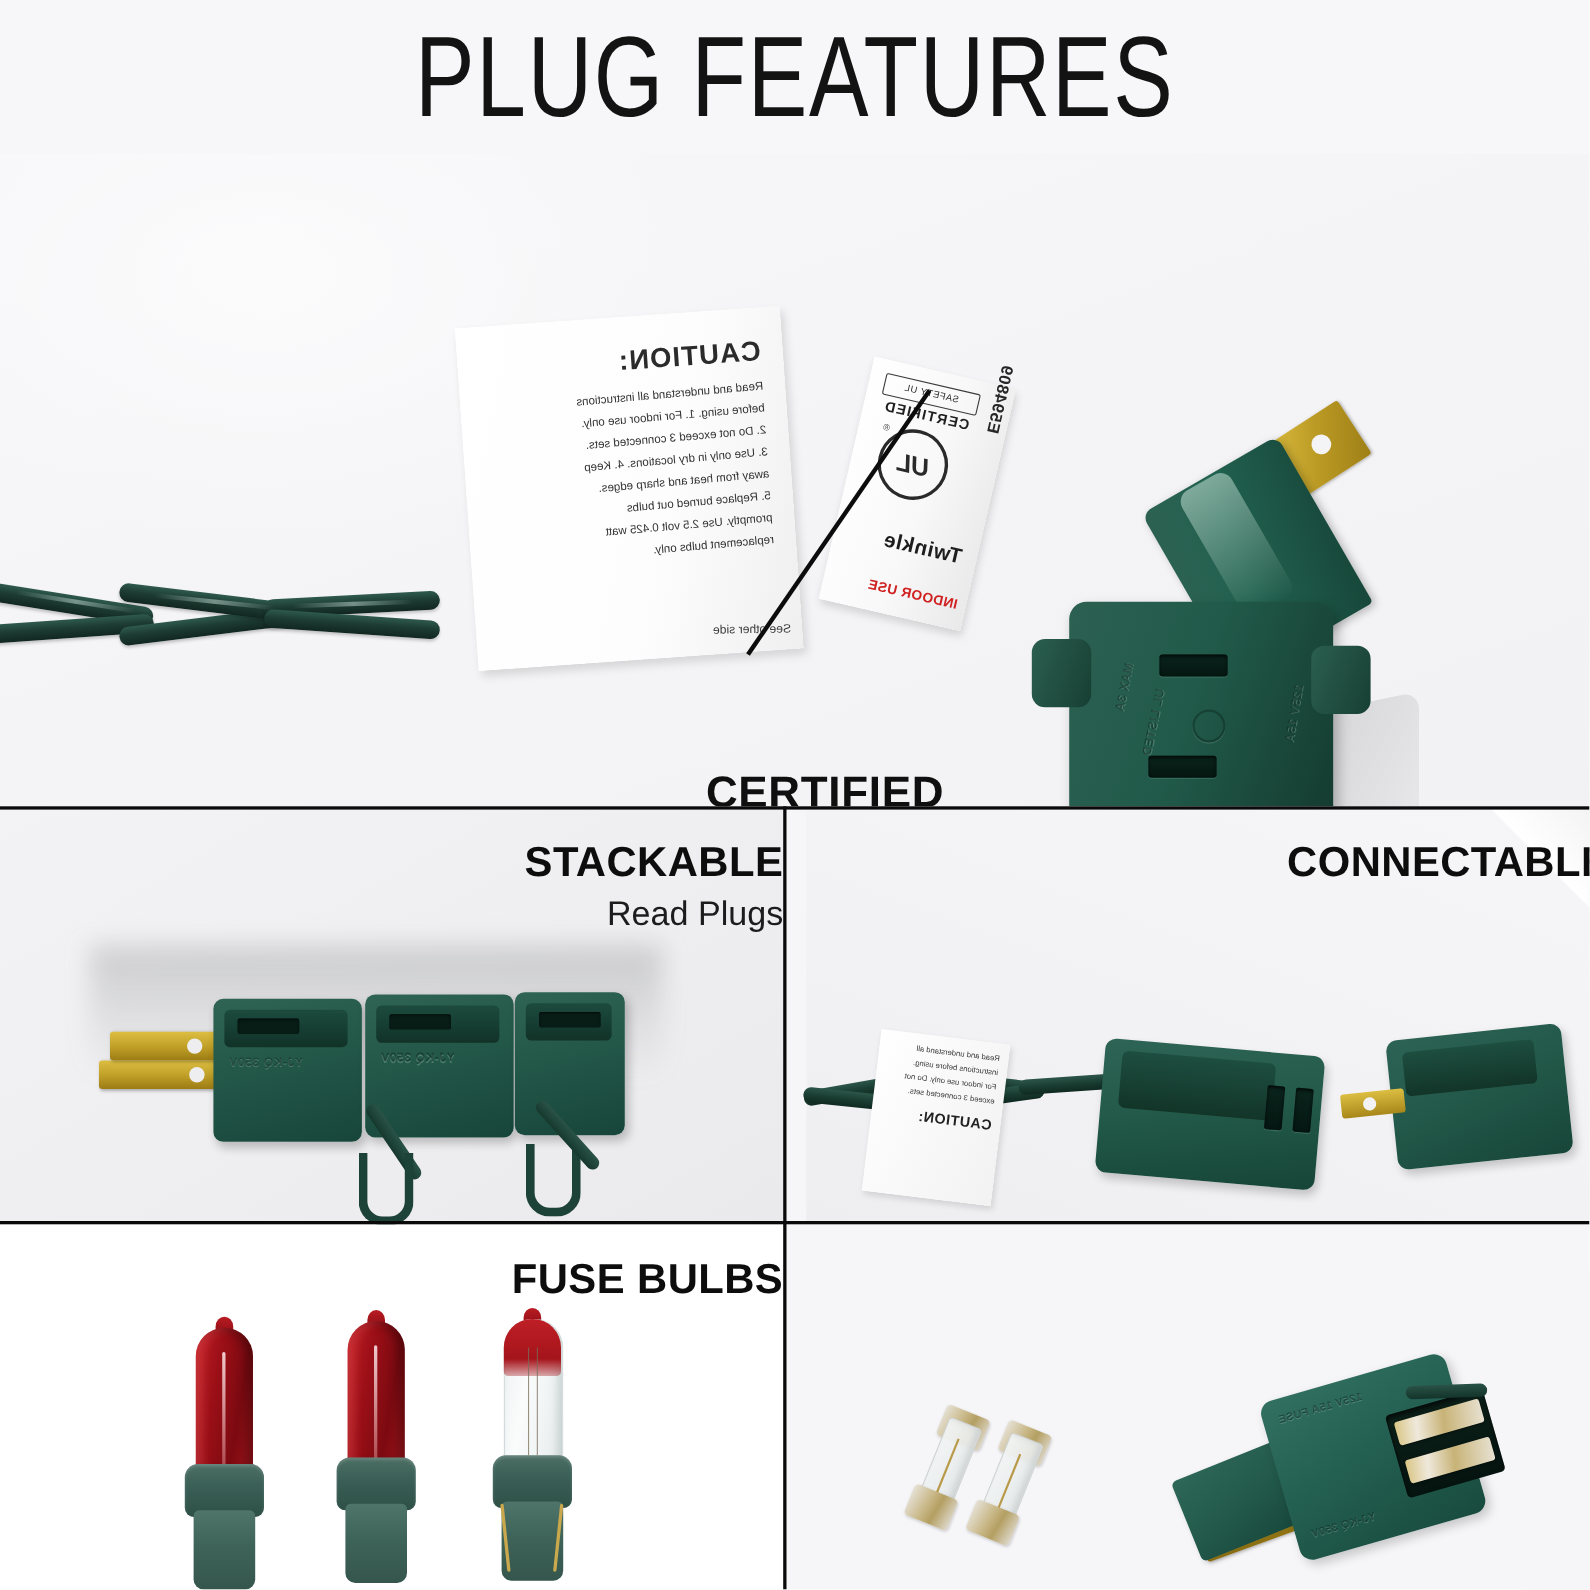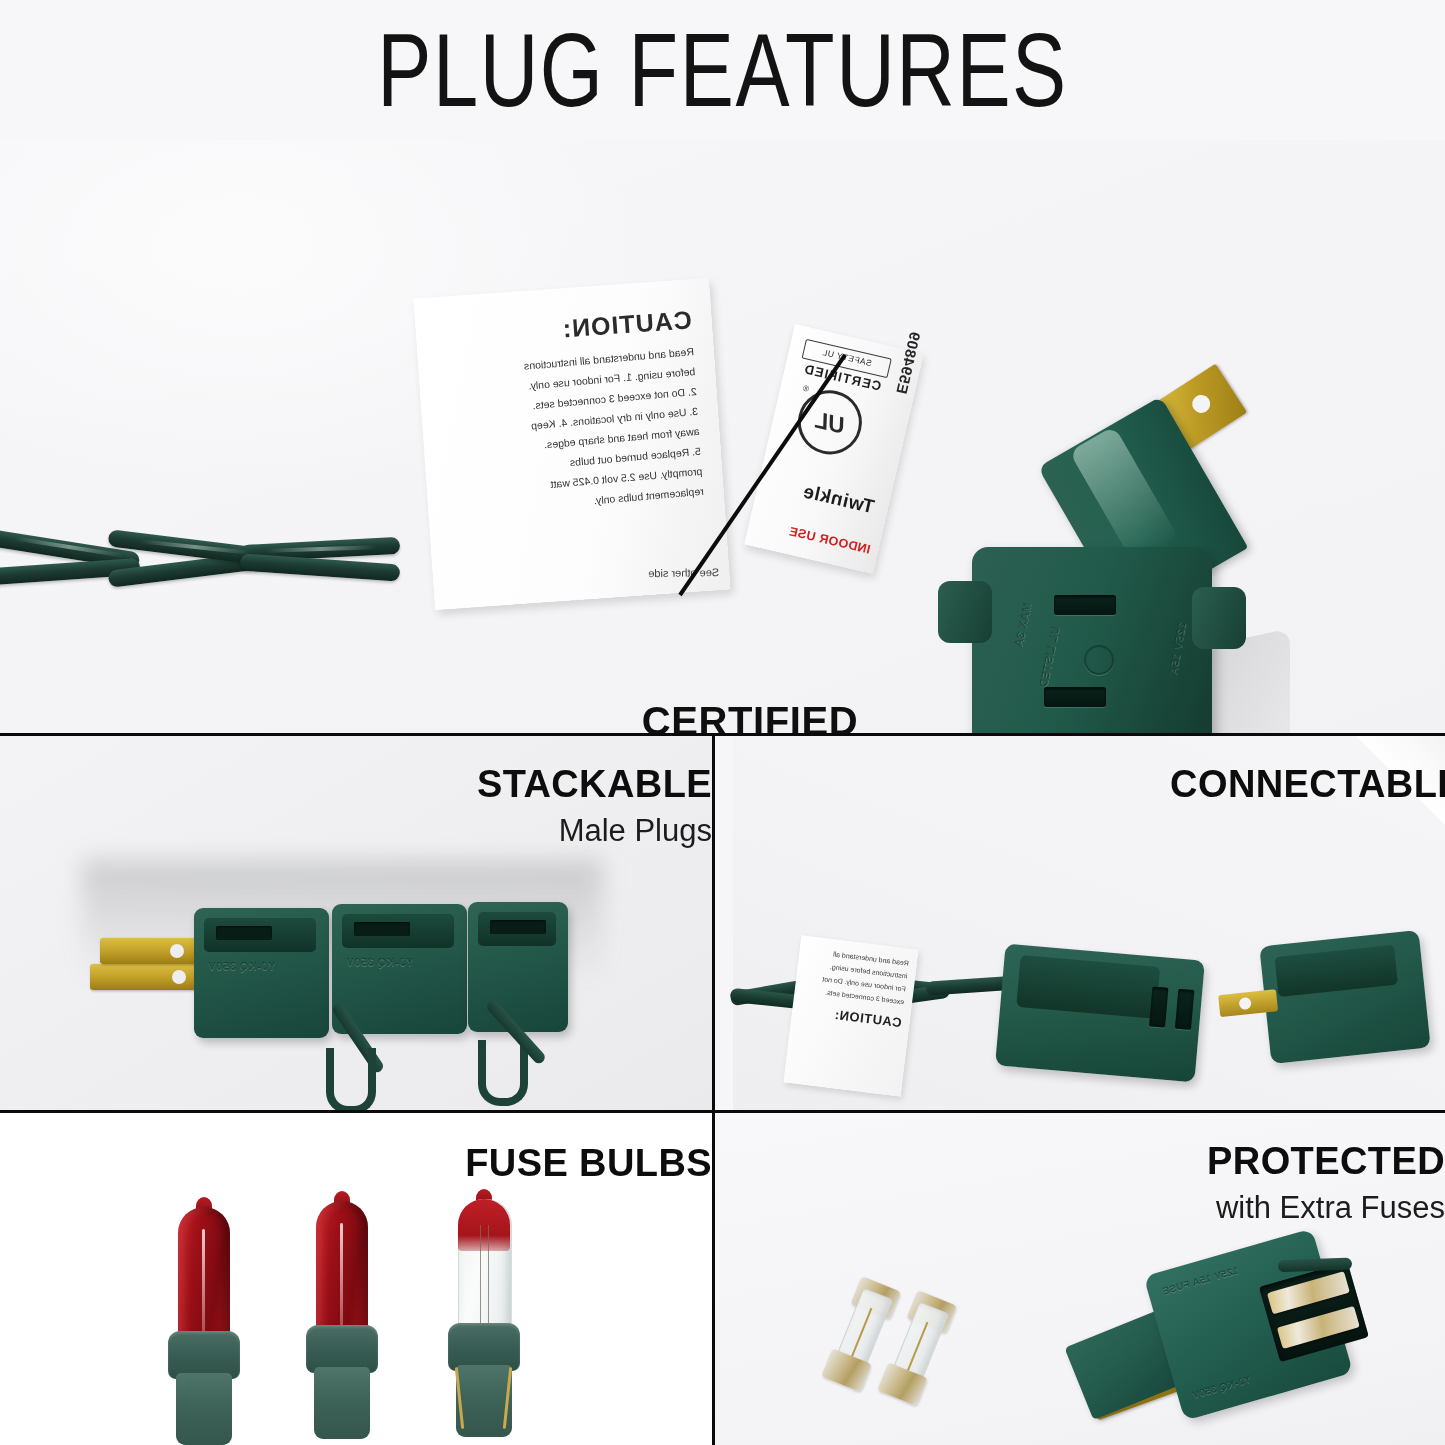--- a/index.html
+++ b/index.html
@@ -491,21 +491,21 @@
     </div>
   </div>
 
   <div class="hline" style="top:733px;"></div>
   <div class="hline" style="top:1110px;"></div>
   <div class="vline" style="left:712px;top:733px;height:712px;"></div>
 
   <div class="panel p-tl">
     <div class="p-hd" style="top:28px;">
       <div class="h">STACKABLE</div>
-      <div class="s">Male Plugs</div>
+      <div class="s">Read Plugs</div>
     </div>
   </div>
   <div class="stk">
     <div class="stk-blur"></div>
     <div class="stk-prong" style="left:8px;top:84px;"></div>
     <div class="stk-prong" style="left:18px;top:58px;width:100px;"></div>
     <div class="stk-plug" style="left:112px;top:28px;">
       <div class="face"></div>
       <div class="faceslot"></div>
       <div class="etext">YJ-KQ 350V</div>
@@ -585,26 +585,20 @@
       <div class="glass clear-glass"></div>
       <div class="clear-cap"></div>
       <div class="clear-fil"></div>
       <div class="base"></div>
       <div class="skirt"></div>
       <div class="lead" style="left:18px;top:172px;transform:rotate(-6deg);"></div>
       <div class="lead" style="left:66px;top:172px;transform:rotate(6deg);"></div>
     </div>
   </div>
 
-  <div class="panel p-br">
-    <div class="p-hd" style="top:28px;">
-      <div class="h">PROTECTED</div>
-      <div class="s">with Extra Fuses</div>
-    </div>
-  </div>
   <div class="prot">
     <div class="fuse" style="left:10px;top:30px;">
       <div class="cap t"></div>
       <div class="tube"></div>
       <div class="wire"></div>
       <div class="cap b"></div>
     </div>
     <div class="fuse" style="left:66px;top:44px;">
       <div class="cap t"></div>
       <div class="tube"></div>

